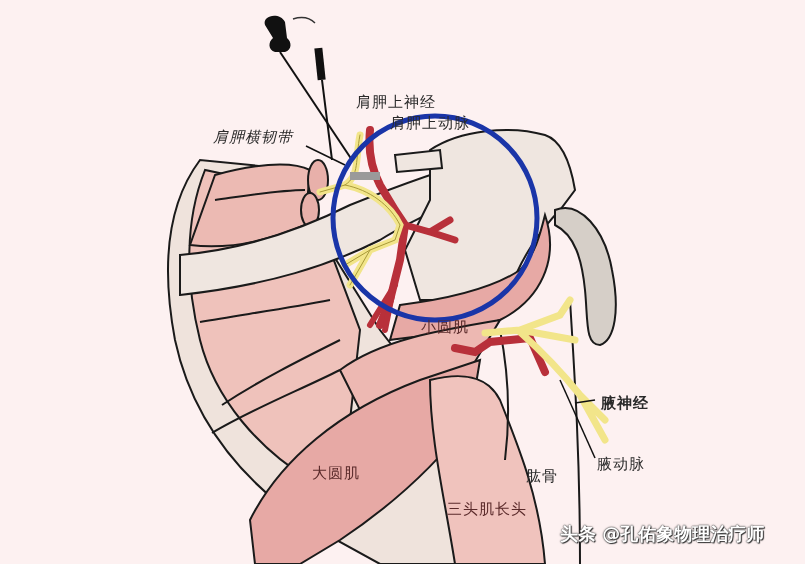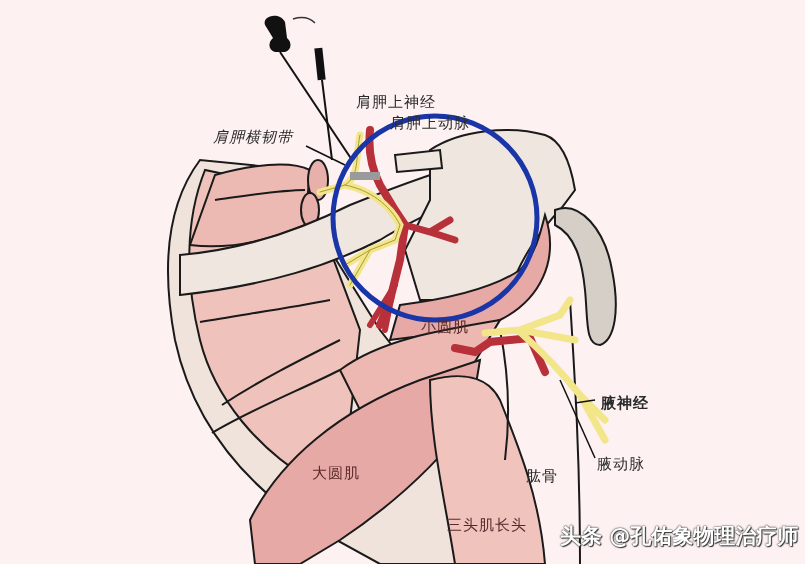--- a/index.html
+++ b/index.html
@@ -1,20 +1,20 @@
 <!DOCTYPE html>
 <html><head>
 <meta charset="utf-8">
 <style>
   html, body { margin: 0; padding: 0; }
   body { width: 805px; height: 564px; background: #fdf1f1; overflow: hidden; position: relative; font-family: "DejaVu Sans", sans-serif; }
   #canvas { position: absolute; left: 0; top: 0; width: 805px; height: 564px; }
   .label { position: absolute; font-size: 15px; color: #2a2a2a; white-space: nowrap; letter-spacing: 1px; font-family: "DejaVu Sans", sans-serif; }
   .label.dark { color: #5a2a2a; text-align: center; }
-  .watermark { position: absolute; left: 560px; top: 522px; font-size: 21px; color: #ffffff; font-weight: bold; white-space: nowrap; text-shadow: 0 0 2px #444, 0 0 1px #222, 1px 1px 1px #333; font-family: "DejaVu Sans", sans-serif; letter-spacing: 0px; }
+  .watermark { position: absolute; left: 560px; top: 522px; font-size: 18px; color: #ffffff; font-weight: bold; white-space: nowrap; text-shadow: 0 0 2px #444, 0 0 1px #222, 1px 1px 1px #333; font-family: "DejaVu Sans", sans-serif; letter-spacing: 0px; }
 </style>
 </head>
 <body>
 
 <svg id="canvas" viewBox="0 0 805 564" xmlns="http://www.w3.org/2000/svg">
 
   <path d="M200,160 C170,200 160,260 175,340 C190,410 230,470 300,520 L380,564 L470,564 L450,420 L380,330 L330,250 L300,170 Z" fill="#efe3dc" stroke="#1a1a1a" stroke-width="2"></path>
 
   <path d="M205,170 C185,220 185,280 200,340 C215,400 260,450 310,480 L350,420 L360,330 L330,250 L300,190 Z" fill="#efc2bb" stroke="#1a1a1a" stroke-width="2"></path>
   <path d="M215,175 C250,165 290,160 310,170 L305,225 C270,240 230,250 190,245 Z" fill="#ecbab3" stroke="#1a1a1a" stroke-width="2"></path>
@@ -71,15 +71,15 @@
 </svg>
 
 <div class="label" style="left:356px; top:93px;">肩胛上神经</div>
 <div class="label" style="left:390px; top:114px;">肩胛上动脉</div>
 <div class="label" style="left:213px; top:128px;font-style:italic;">肩胛横韧带</div>
 <div class="label dark" style="left:421px; top:318px;">小圆肌</div>
 <div class="label" style="left:601px; top:394px;font-weight:bold;">腋神经</div>
 <div class="label" style="left:526px; top:467px;">肱骨</div>
 <div class="label" style="left:597px; top:455px;text-align:center;">腋动脉</div>
 <div class="label dark" style="left:312px; top:464px;">大圆肌</div>
-<div class="label dark" style="left:447px; top:516px;">三头肌长头</div>
+<div class="label dark" style="left:447px; top:500px;">三头肌长头</div>
 
 <div class="watermark">头条 @孔佑象物理治疗师</div>
 
 </body></html>

